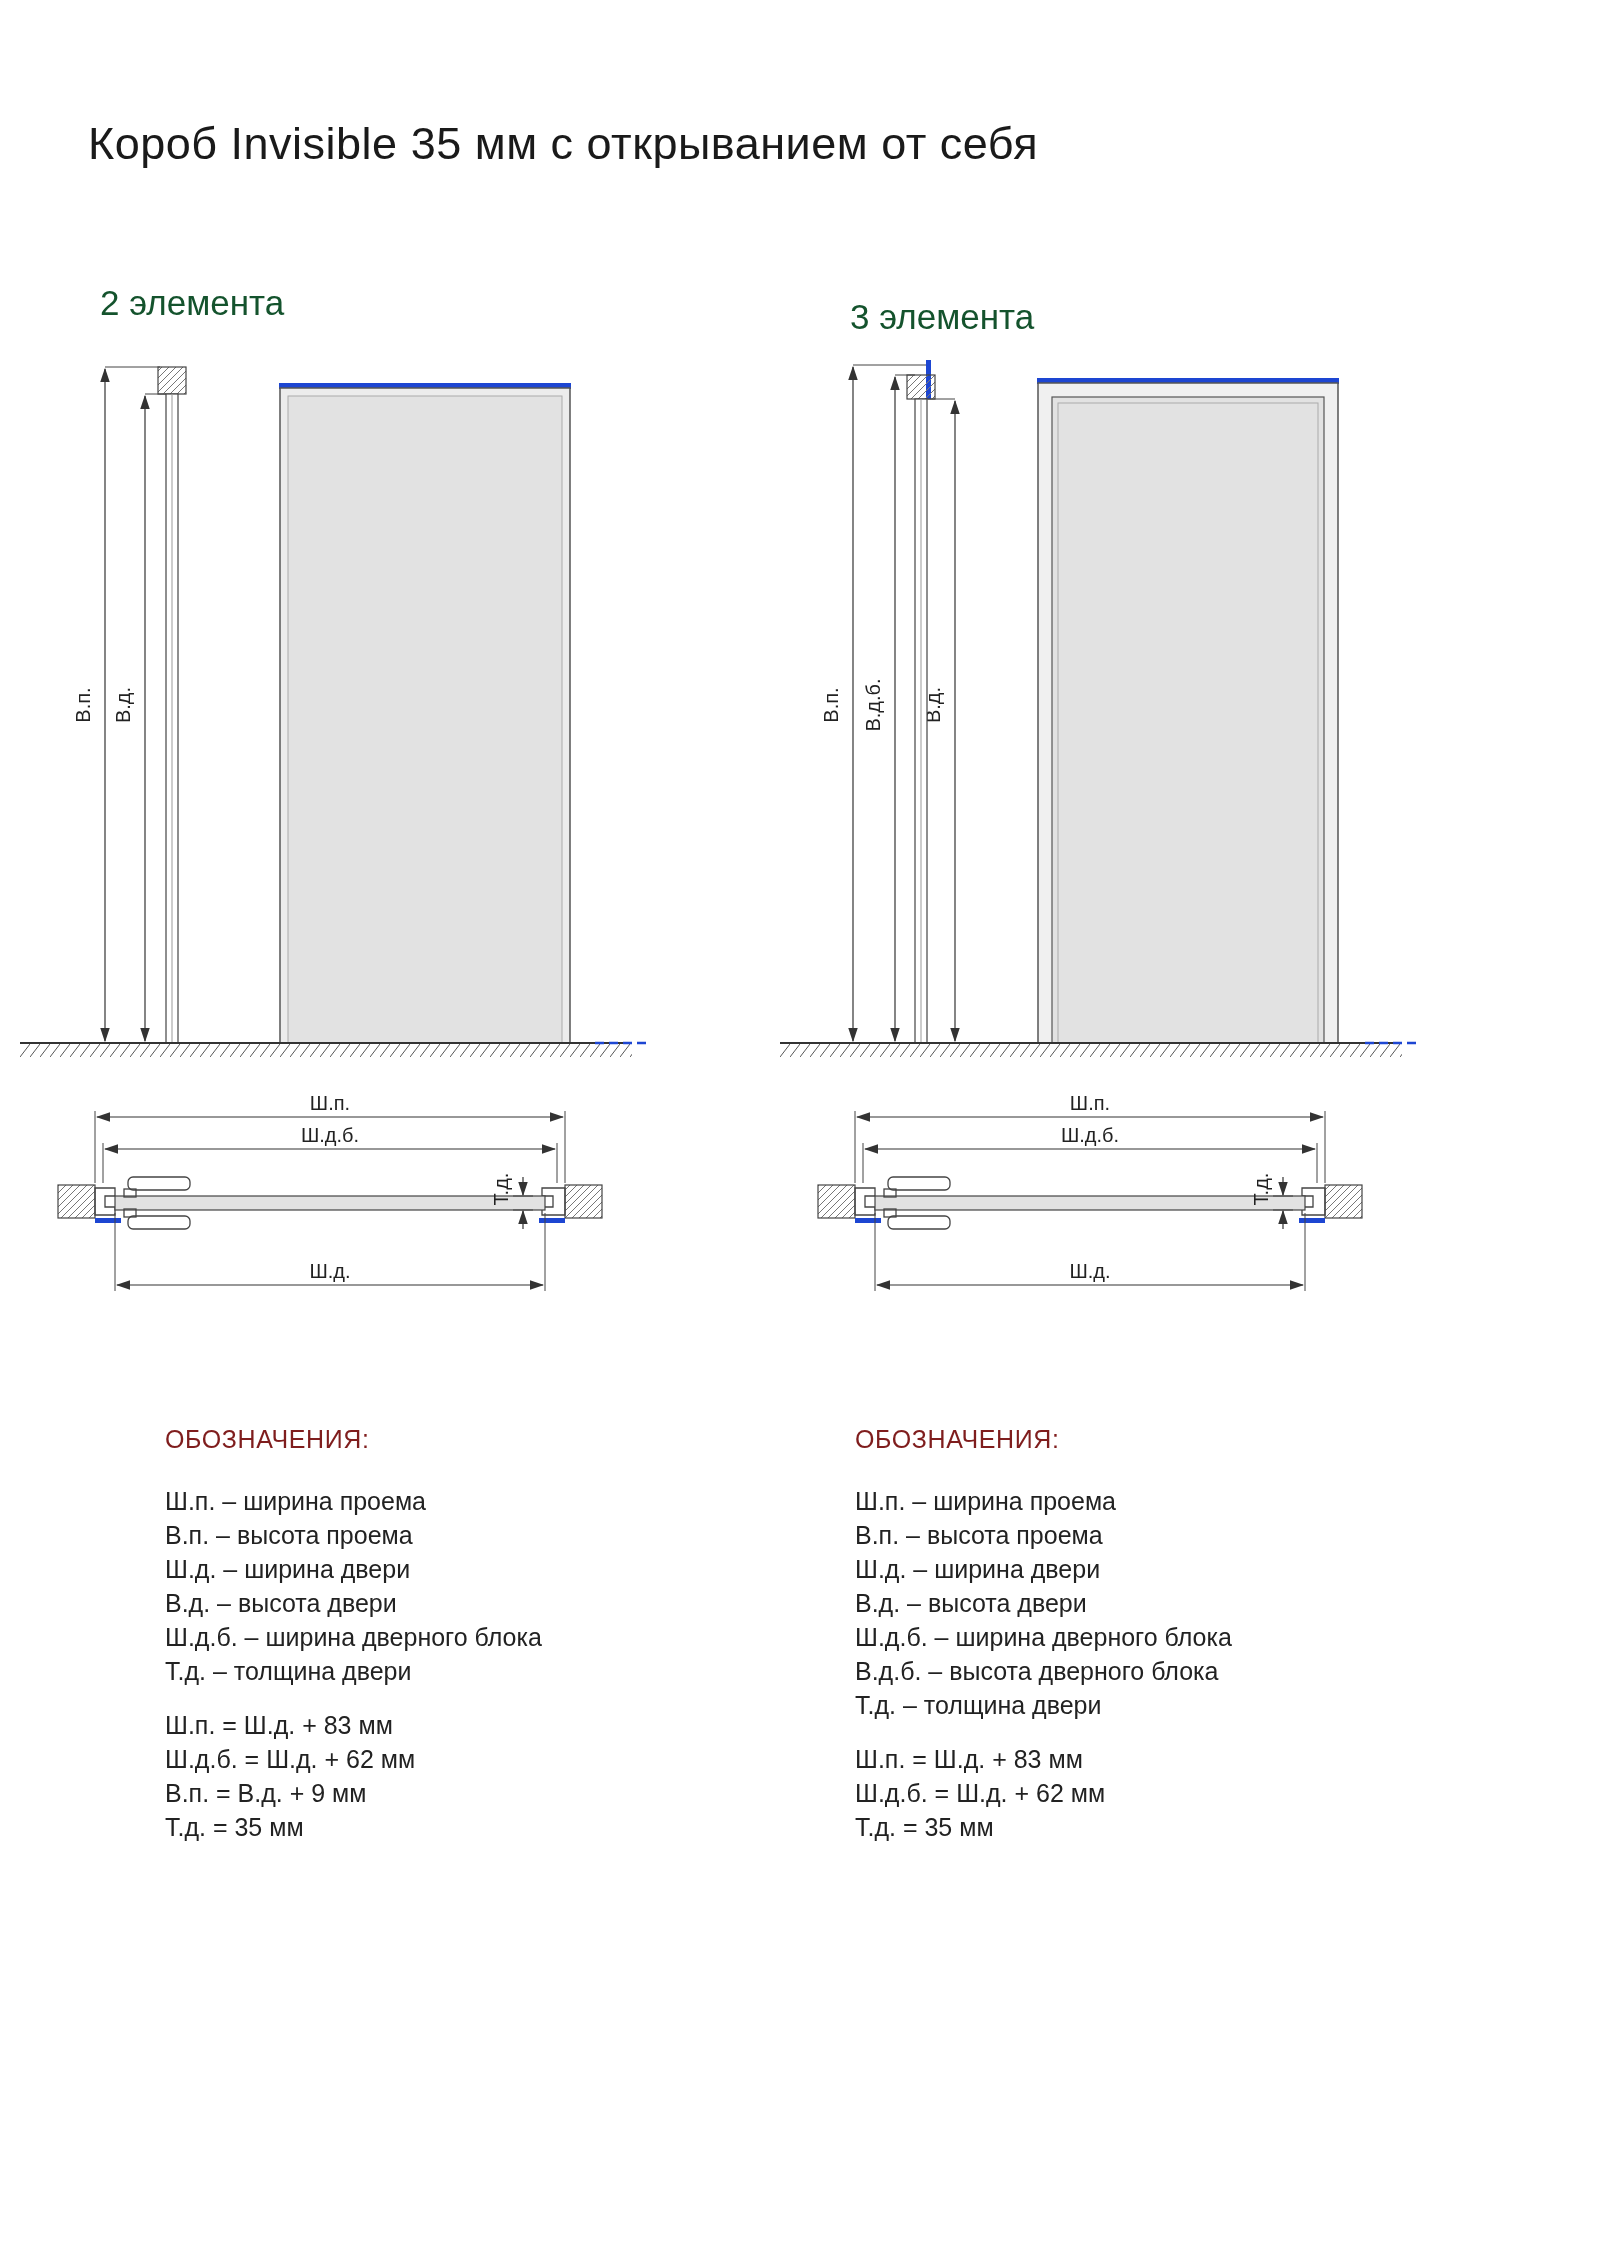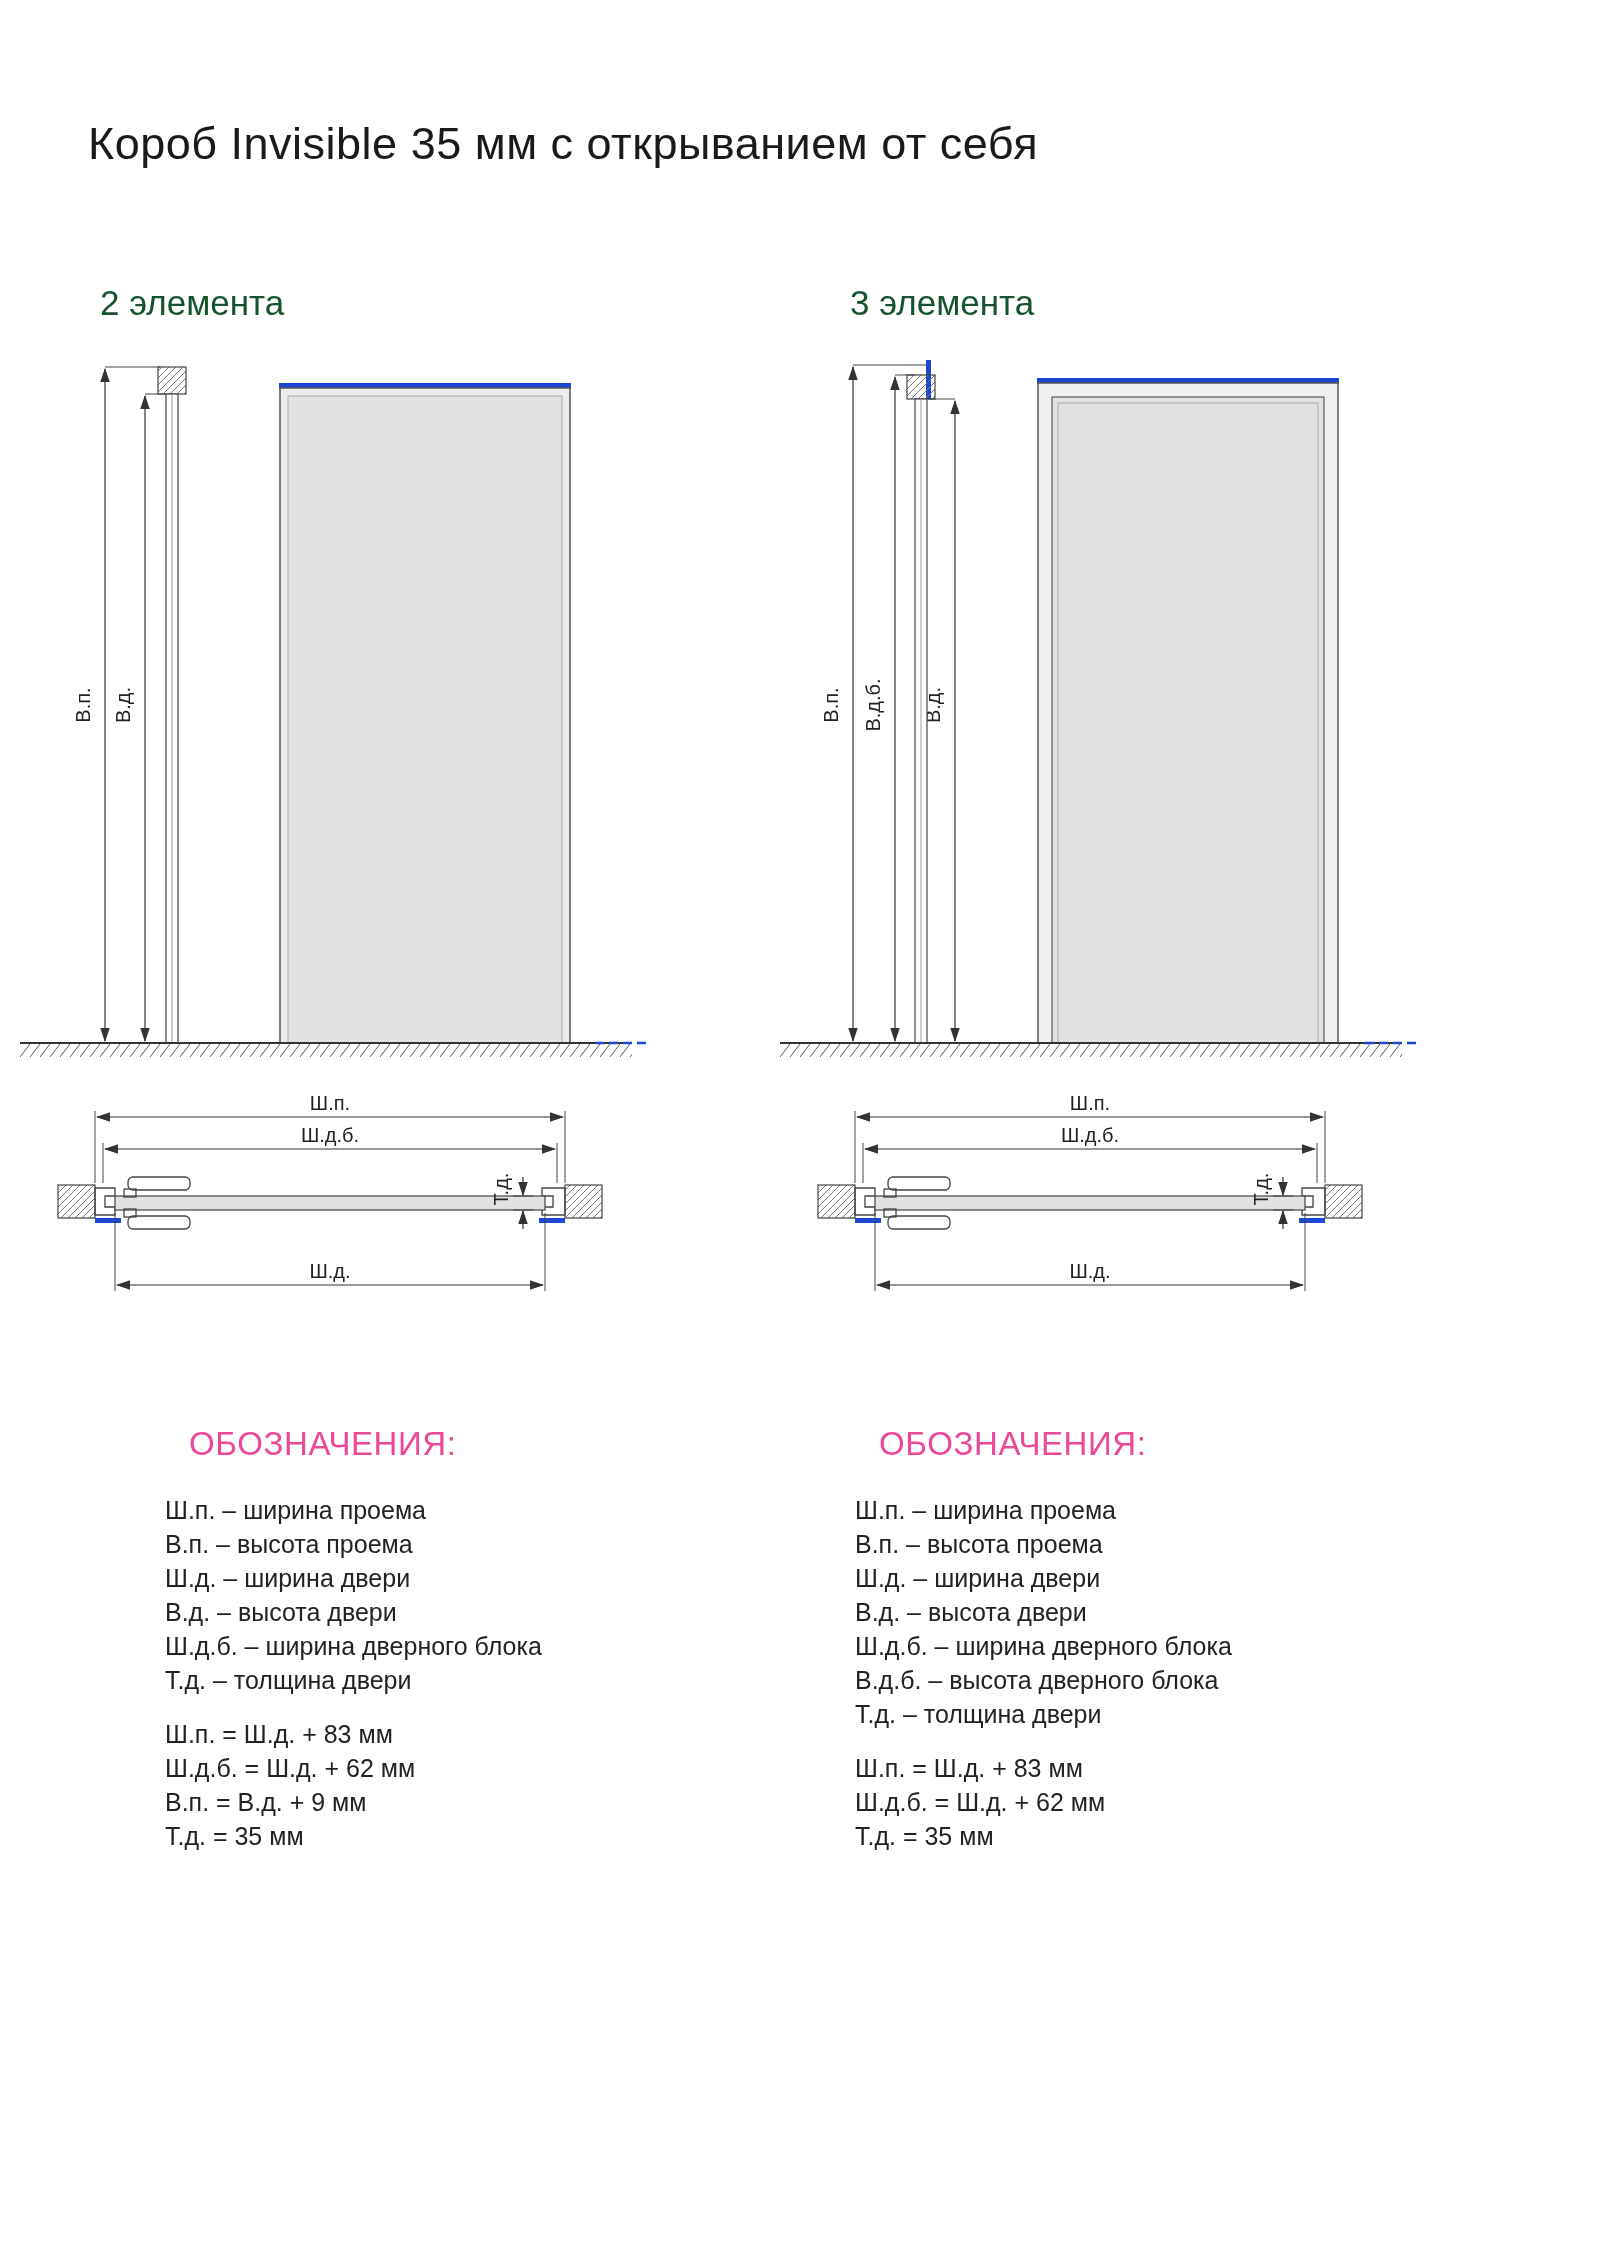--- a/index.html
+++ b/index.html
@@ -22,44 +22,43 @@
     font-size: 45px;
     color: #1a1a1a;
     letter-spacing: 0.5px;
   }
   .section-heading {
     position: absolute;
     font-size: 35px;
     color: #14532d;
   }
   .heading-left  { left: 100px; top: 283px; }
-  .heading-right { left: 850px; top: 283px; text-align: right; }
+  .heading-right { left: 850px; top: 297px; text-align: right; }
   svg.drawing { position: absolute; }
   .dim  { stroke: #333; stroke-width: 1.2; fill: none; }
   .ext  { stroke: #444; stroke-width: 1; fill: none; }
   .thin { stroke: #999; stroke-width: 1; fill: none; }
   .outl { stroke: #444; stroke-width: 1.3; fill: none; }
   svg text {
     font-family: "Liberation Sans", sans-serif;
     font-size: 20px;
     fill: #222;
   }
   .legend {
     position: absolute;
     width: 520px;
     color: #222;
   }
   .legend-left  { left: 165px; top: 1425px; }
   .legend-right { left: 855px; top: 1425px; }
   .legend-title {
-    font-size: 33px;
-    color: #ec4899;
+    font-size: 25px;
+    color: #7f1d1d;
     letter-spacing: 0.6px;
     margin-bottom: 30px;
-    margin-left: 24px;
   }
   .legend-line {
     font-size: 25px;
     line-height: 34px;
   }
   .legend-formulas { margin-top: 20px; }
 </style>
 </head>
 <body>
 

